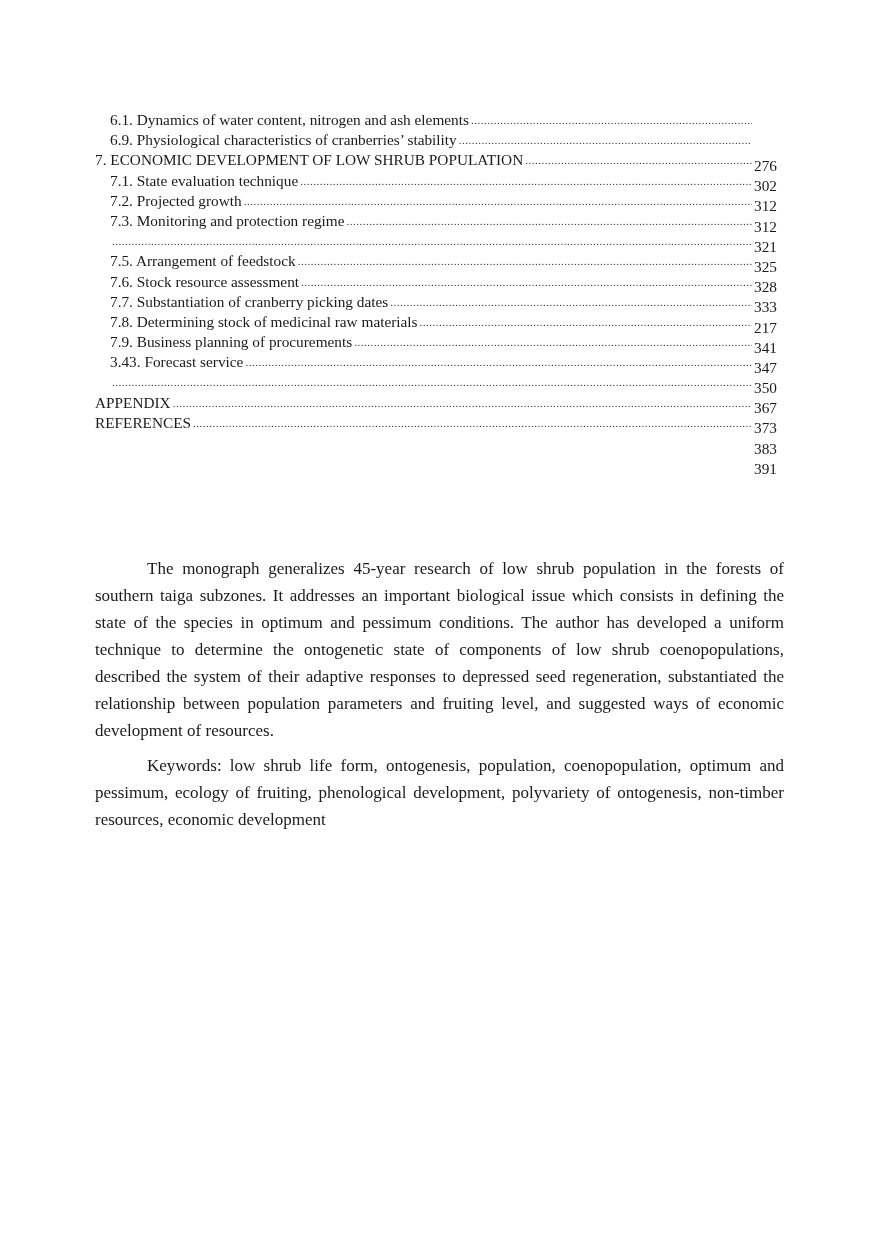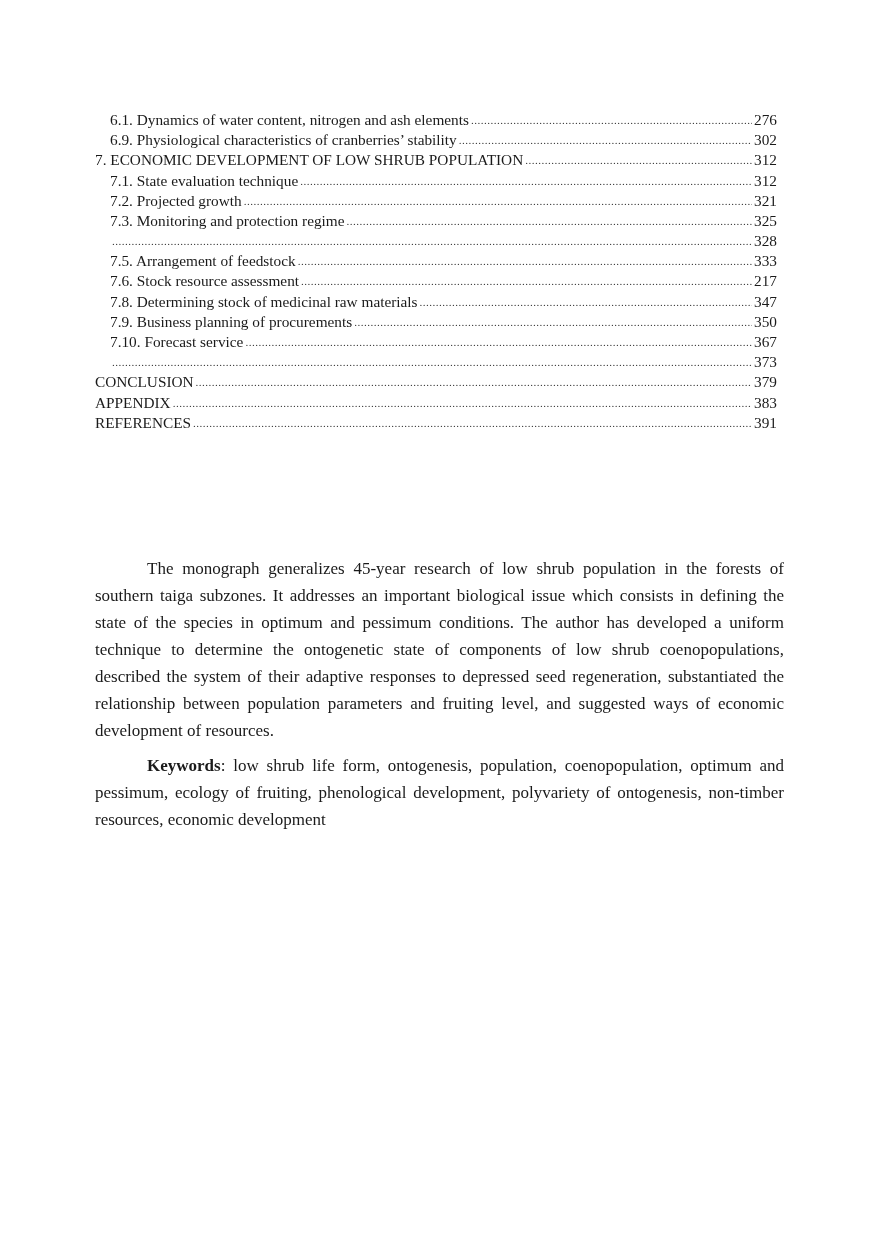--- a/index.html
+++ b/index.html
@@ -1,26 +1,26 @@
 <!DOCTYPE html>
 <html><head>
 <meta charset="utf-8">
 <style>
   html, body { margin: 0; padding: 0; background: #ffffff; }
   body { width: 876px; height: 1240px; position: relative; overflow: hidden; color: #1a1a1a; font-family: "Liberation Serif", serif; }
   .toc { position: absolute; left: 95px; top: 110px; width: 682px; }
-  .toc-row { display: flex; align-items: flex-end; height: 20.2px; font-size: 15.3px; line-height: 20.2px; white-space: nowrap; }
+  .toc-row { display: flex; align-items: flex-start; height: 20.2px; font-size: 15.3px; line-height: 20.2px; white-space: nowrap; }
   .toc-row.sub { padding-left: 15px; }
   .toc-row .label { flex: 0 0 auto; }
   .toc-row .dots { flex: 1 1 auto; overflow: hidden; margin: 0 2px; color: #333; font-size: 11px; letter-spacing: 0.5px; }
   .toc-row .dots::before { content: "....................................................................................................................................................................................................................................................................................."; }
-  .toc-row .page { flex: 0 0 auto; }
+  .toc-row .page { flex: 0 0 auto; margin-top: 46px; }
   .abstract { position: absolute; left: 95px; top: 555px; width: 689px; font-size: 17px; line-height: 27px; text-align: justify; }
   .abstract p { margin: 0 0 8px 0; text-indent: 52px; }
-  .abstract b { font-weight: bold; }
+  .abstract b { font-weight: normal; }
 </style>
 </head>
 <body>
 
 <div class="toc">
   <div class="toc-row sub">
       <span class="label">6.1. Dynamics of water content, nitrogen and ash elements</span>
       <span class="dots"></span>
       <span class="page">276</span>
     </div>
@@ -57,42 +57,42 @@
       <span class="label">7.5. Arrangement of feedstock</span>
       <span class="dots"></span>
       <span class="page">333</span>
     </div>
   <div class="toc-row sub">
       <span class="label">7.6. Stock resource assessment</span>
       <span class="dots"></span>
       <span class="page">217</span>
     </div>
   <div class="toc-row sub">
+      <span class="label">7.7. Substantiation of cranberry picking dates</span>
+      <span class="dots"></span>
+      <span class="page">341</span>
+    </div>
+  <div class="toc-row sub">
       <span class="label">7.8. Determining stock of medicinal raw materials</span>
       <span class="dots"></span>
       <span class="page">347</span>
     </div>
   <div class="toc-row sub">
       <span class="label">7.9. Business planning of procurements</span>
       <span class="dots"></span>
       <span class="page">350</span>
     </div>
   <div class="toc-row sub">
-      <span class="label">7.10. Forecast service</span>
+      <span class="label">3.43. Forecast service</span>
       <span class="dots"></span>
       <span class="page">367</span>
     </div>
   <div class="toc-row sub">
       <span class="dots"></span>
       <span class="page">373</span>
-    </div>
-  <div class="toc-row">
-      <span class="label">CONCLUSION</span>
-      <span class="dots"></span>
-      <span class="page">379</span>
     </div>
   <div class="toc-row">
       <span class="label">APPENDIX</span>
       <span class="dots"></span>
       <span class="page">383</span>
     </div>
   <div class="toc-row">
       <span class="label">REFERENCES</span>
       <span class="dots"></span>
       <span class="page">391</span>

